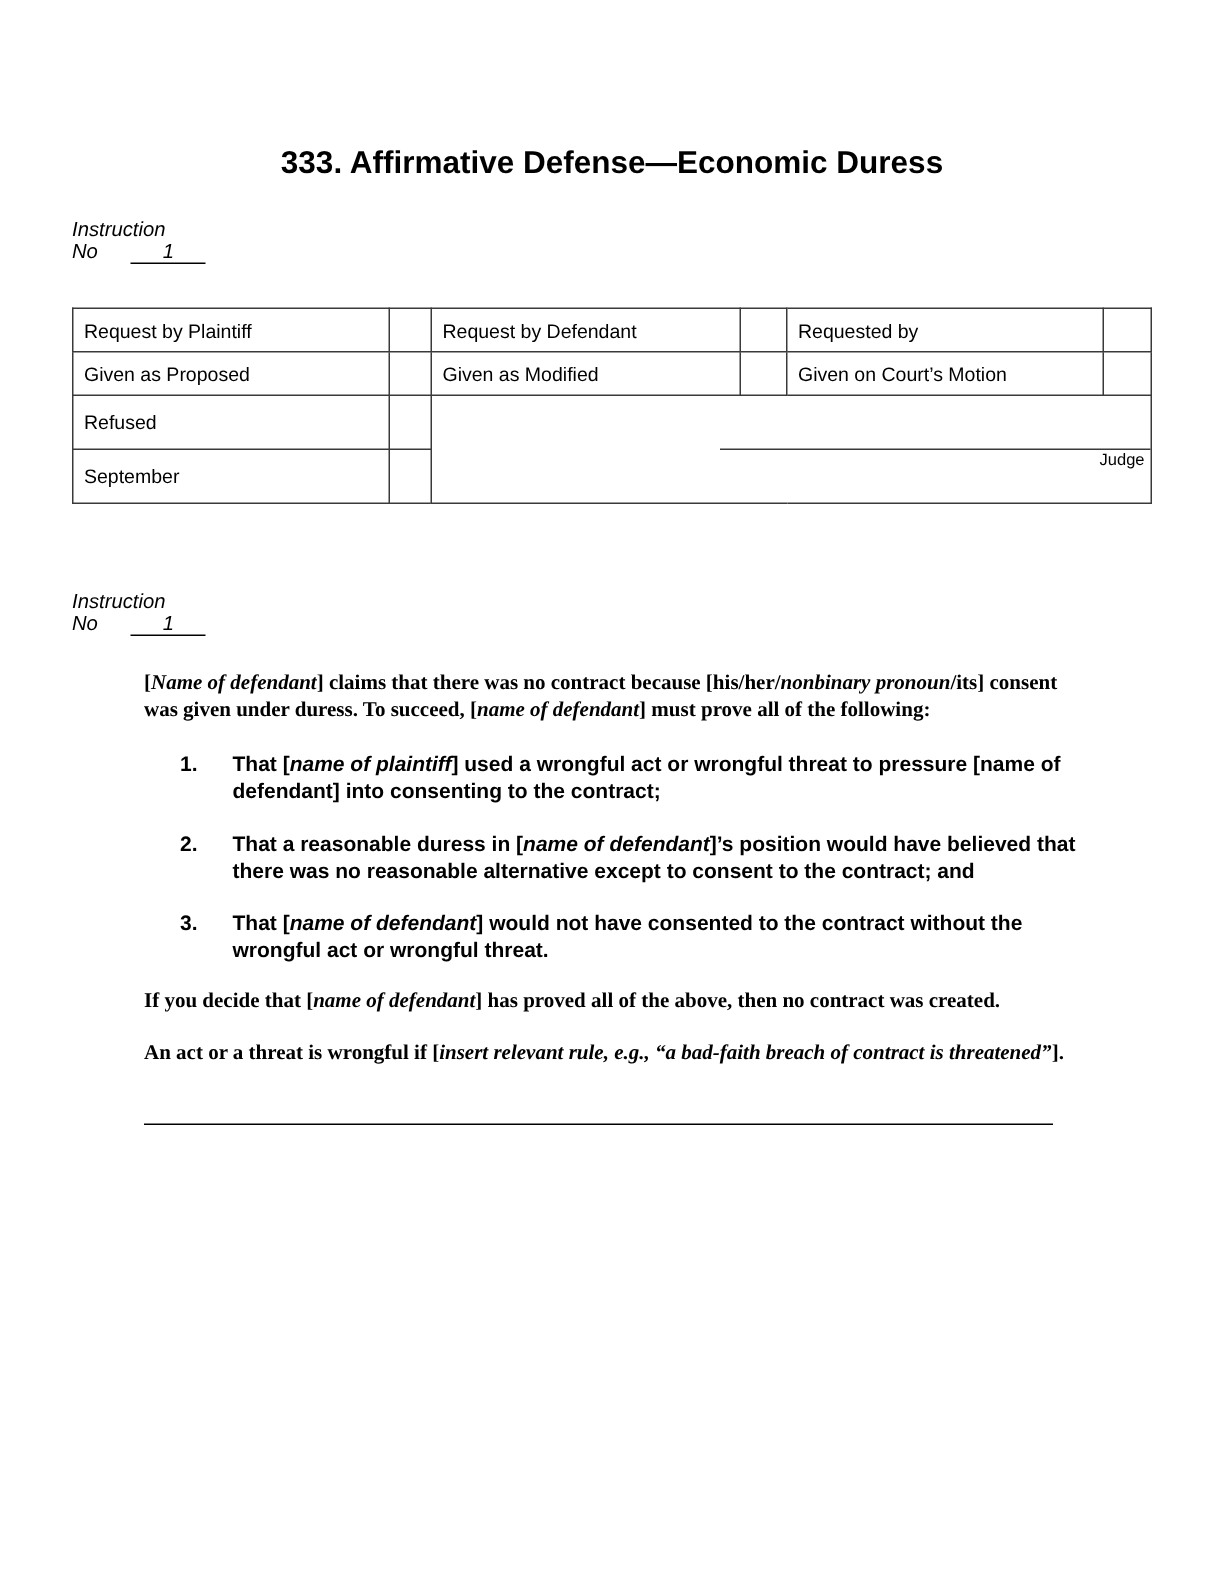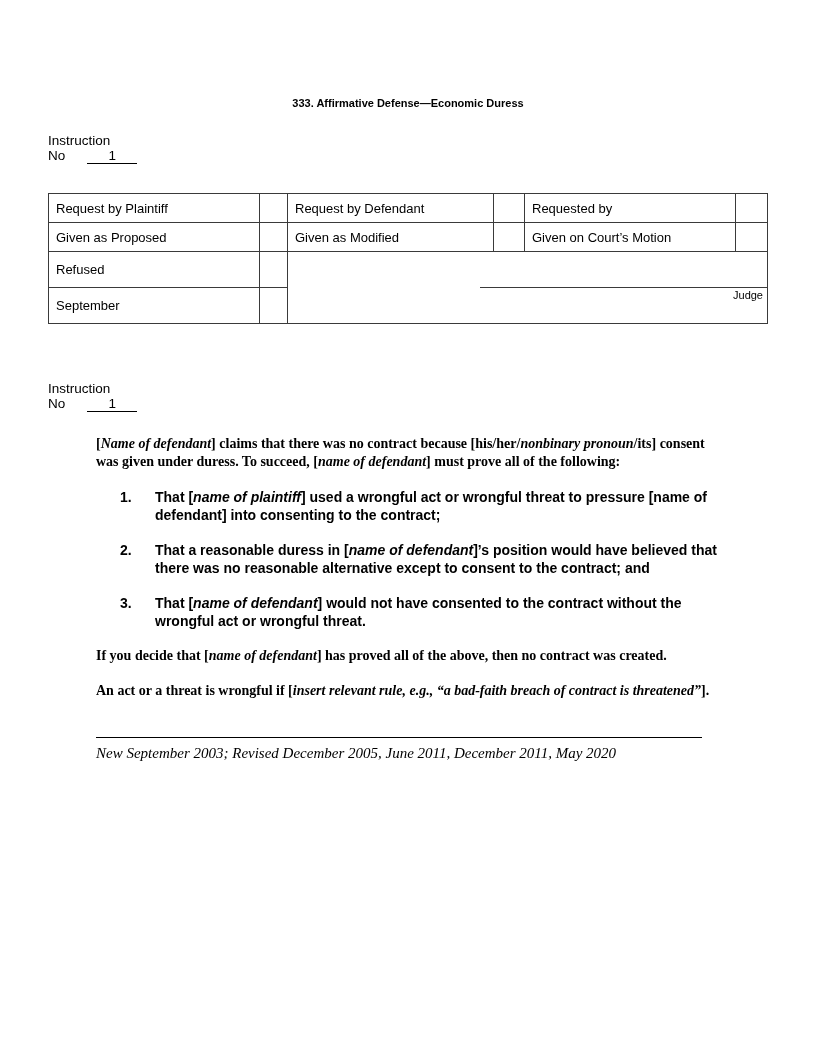--- a/index.html
+++ b/index.html
@@ -11,24 +11,24 @@
     margin: 0 auto;
     background: #ffffff;
     font-family: "Liberation Sans", sans-serif;
     color: #000000;
     padding: 97px 48px 0 48px;
     overflow: hidden;
   }
   .doc-title {
     text-align: center;
     font-weight: bold;
-    font-size: 11px;
+    font-size: 21px;
     margin-bottom: 24px;
   }
-  .instr-block { font-size: 13.5px; line-height: 15px; }
+  .instr-block { font-size: 13.5px; line-height: 15px; font-style: italic; }
   .instr-block .row2 { margin-top: 0px; }
   .num-fill {
     display: inline-block;
     width: 50px;
     margin-left: 22px;
     border-bottom: 1px solid #000;
     text-align: center;
     font-size: 13.5px;
   }
   table.req-table {
@@ -167,15 +167,14 @@
     <div class="list-item">
       <div class="list-num">3.</div>
       <div class="list-text"><span>That [</span><span class="it">name of defendant</span><span>] would not have consented to the contract without the wrongful act or wrongful threat.</span></div>
     </div>
 
     <p><span>If you decide that [</span><span class="it">name of defendant</span><span>] has proved all of the above, then no contract was created.</span></p>
     <p><span>An act or a threat is wrongful if [</span><span class="it">insert relevant rule, e.g., “a bad-faith breach of contract is threatened”</span><span>].</span></p>
   </div>
 
   <div class="divider"></div>
-  <div class="footer-history">New September 2003; Revised December 2005, June 2011, December 2011, May 2020</div>
 
 </div>
 
 </body></html>

